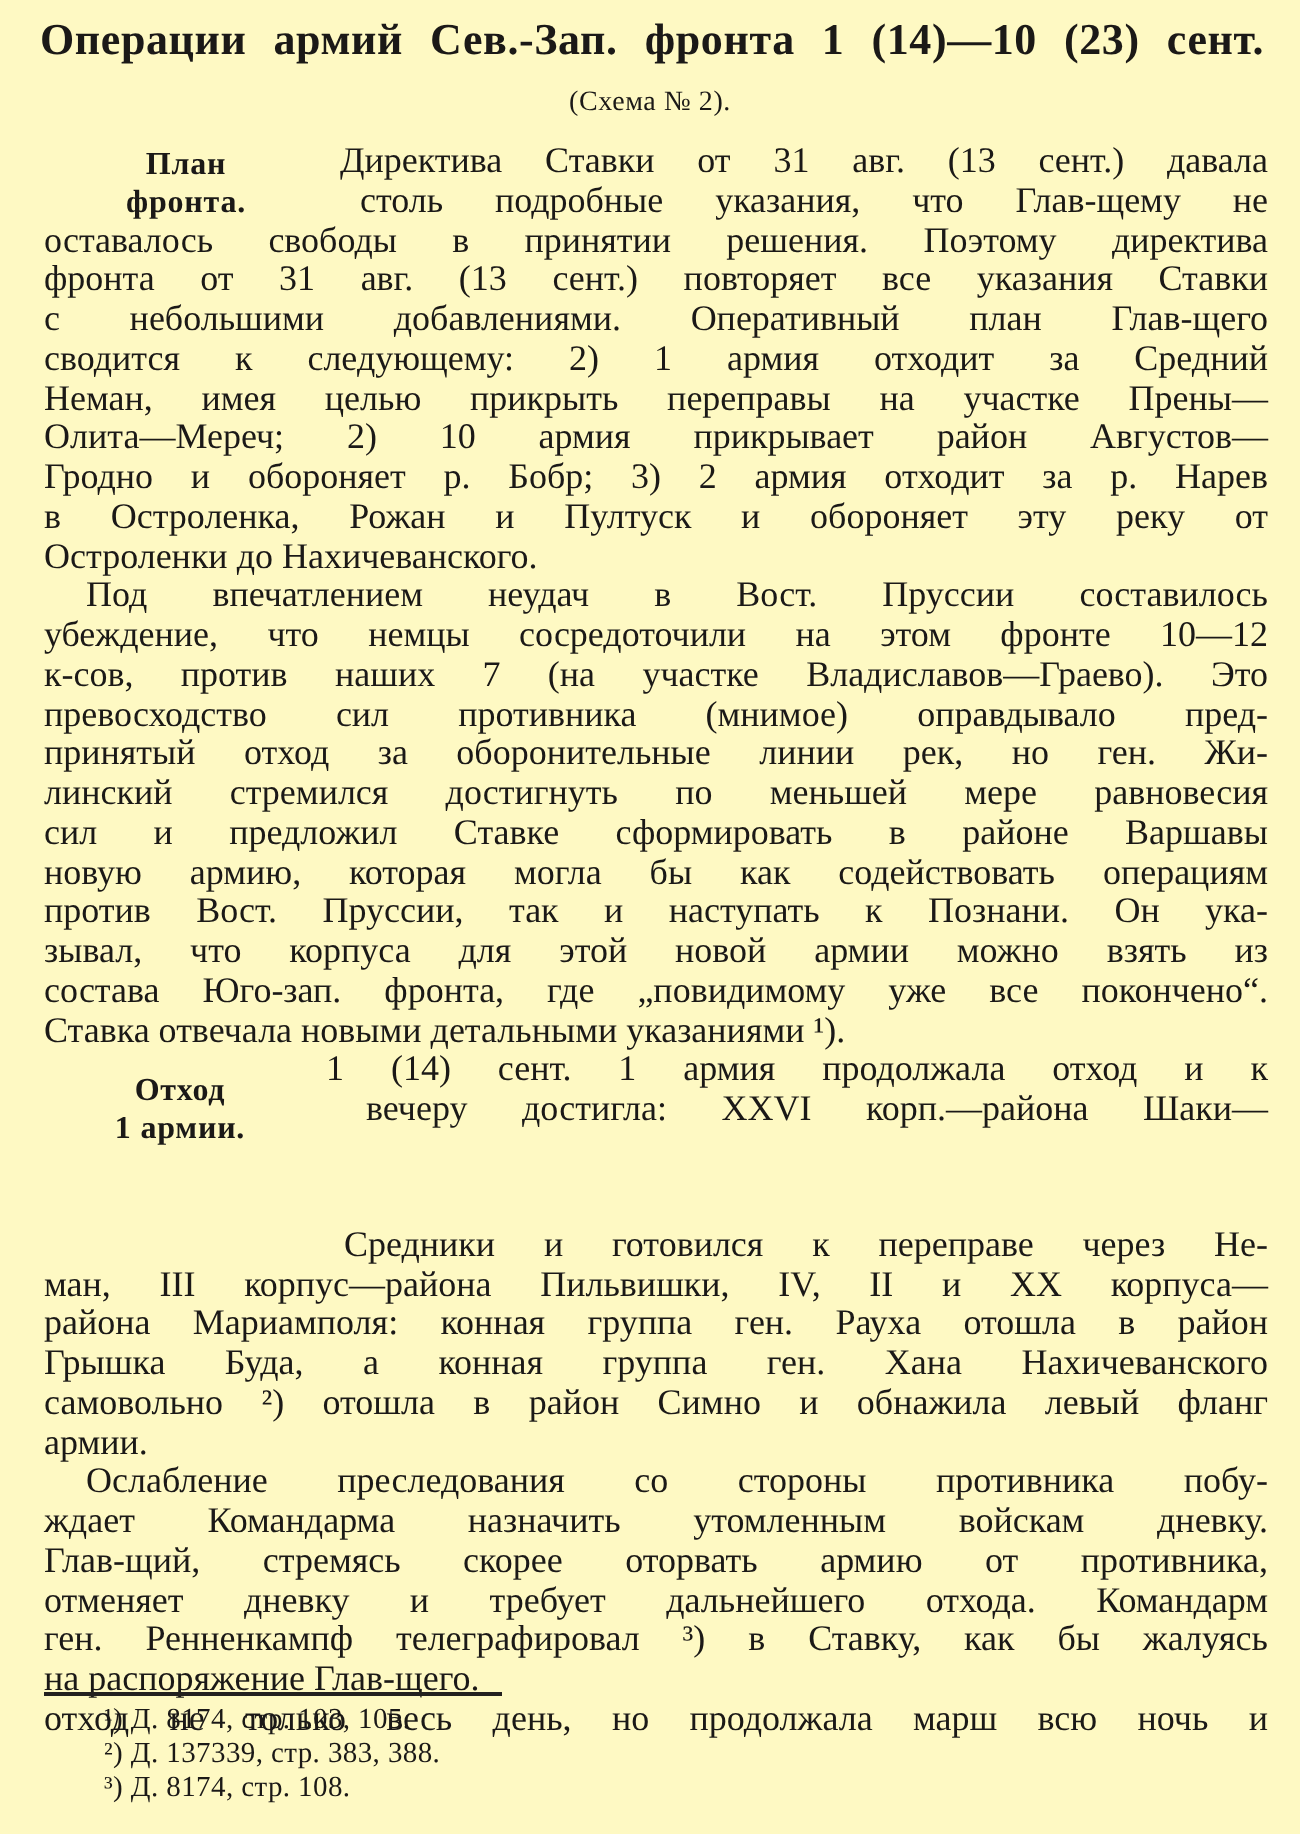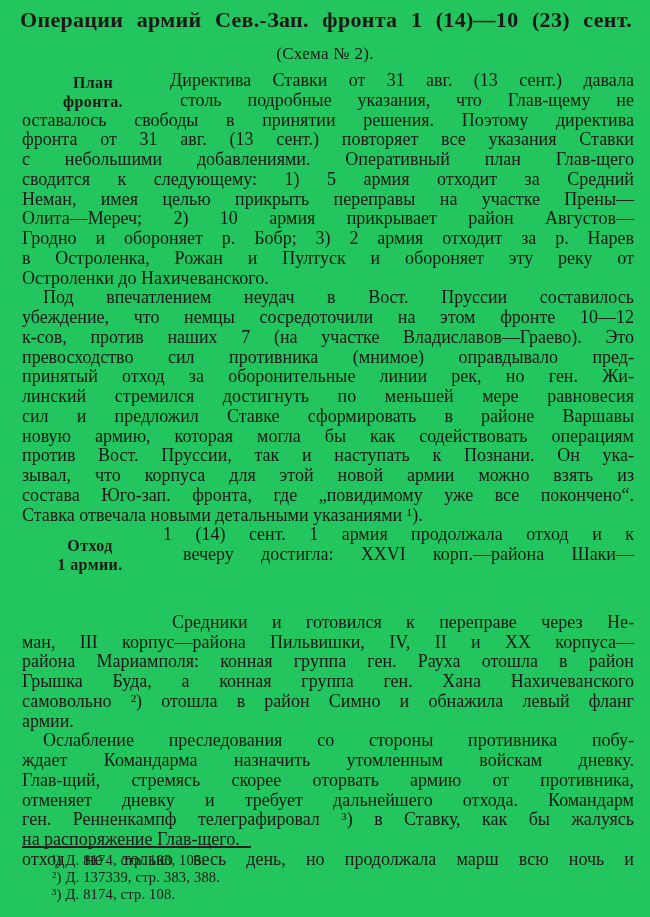--- a/index.html
+++ b/index.html
@@ -5,21 +5,21 @@
   html, body {
     margin: 0;
     padding: 0;
     background: #e8e8e6;
   }
   .page {
     position: relative;
     width: 650px;
     height: 917px;
     margin: 0 auto;
-    background: #22c55e;
+    background: #fef9c3;
     color: #1b1917;
     font-family: "Liberation Serif", "DejaVu Serif", serif;
     overflow: hidden;
   }
   .title {
     position: absolute;
     top: 7px;
     left: 20px;
     width: 612px;
     margin: 0;
@@ -29,21 +29,21 @@
     text-align: justify;
     text-align-last: justify;
     white-space: nowrap;
   }
   .subtitle {
     position: absolute;
     top: 44px;
     left: 0;
     width: 650px;
     text-align: center;
-    font-size: 17px;
+    font-size: 14px;
     letter-spacing: 0.3px;
   }
   .body-text {
     position: absolute;
     top: 71px;
     left: 22px;
     width: 612px;
     font-size: 18px;
     line-height: 19.75px;
   }
@@ -107,21 +107,21 @@
       <div class="para" data-pid="plan">
         <aside class="margin-note">
           <div>План</div>
           <div>фронта.</div>
         </aside>
         <div class="line">Директива Ставки от 31 авг. (13 сент.) давала</div>
         <div class="line">столь подробные указания, что Глав-щему не</div>
         <div class="line">оставалось свободы в принятии решения. Поэтому директива</div>
         <div class="line">фронта от 31 авг. (13 сент.) повторяет все указания Ставки</div>
         <div class="line">с небольшими добавлениями. Оперативный план Глав-щего</div>
-        <div class="line">сводится к следующему: 1) 5 армия отходит за Средний</div>
+        <div class="line">сводится к следующему: 2) 1 армия отходит за Средний</div>
         <div class="line">Неман, имея целью прикрыть переправы на участке Прены—</div>
         <div class="line">Олита—Мереч; 2) 10 армия прикрывает район Августов—</div>
         <div class="line">Гродно и обороняет р. Бобр; 3) 2 армия отходит за р. Нарев</div>
         <div class="line">в Остроленка, Рожан и Пултуск и обороняет эту реку от</div>
         <div class="line end">Остроленки до Нахичеванского.</div>
       </div>
       <div class="para" data-pid="p2">
         <div class="line indent1">Под впечатлением неудач в Вост. Пруссии составилось</div>
         <div class="line">убеждение, что немцы сосредоточили на этом фронте 10—12</div>
         <div class="line">к-сов, против наших 7 (на участке Владиславов—Граево). Это</div>

